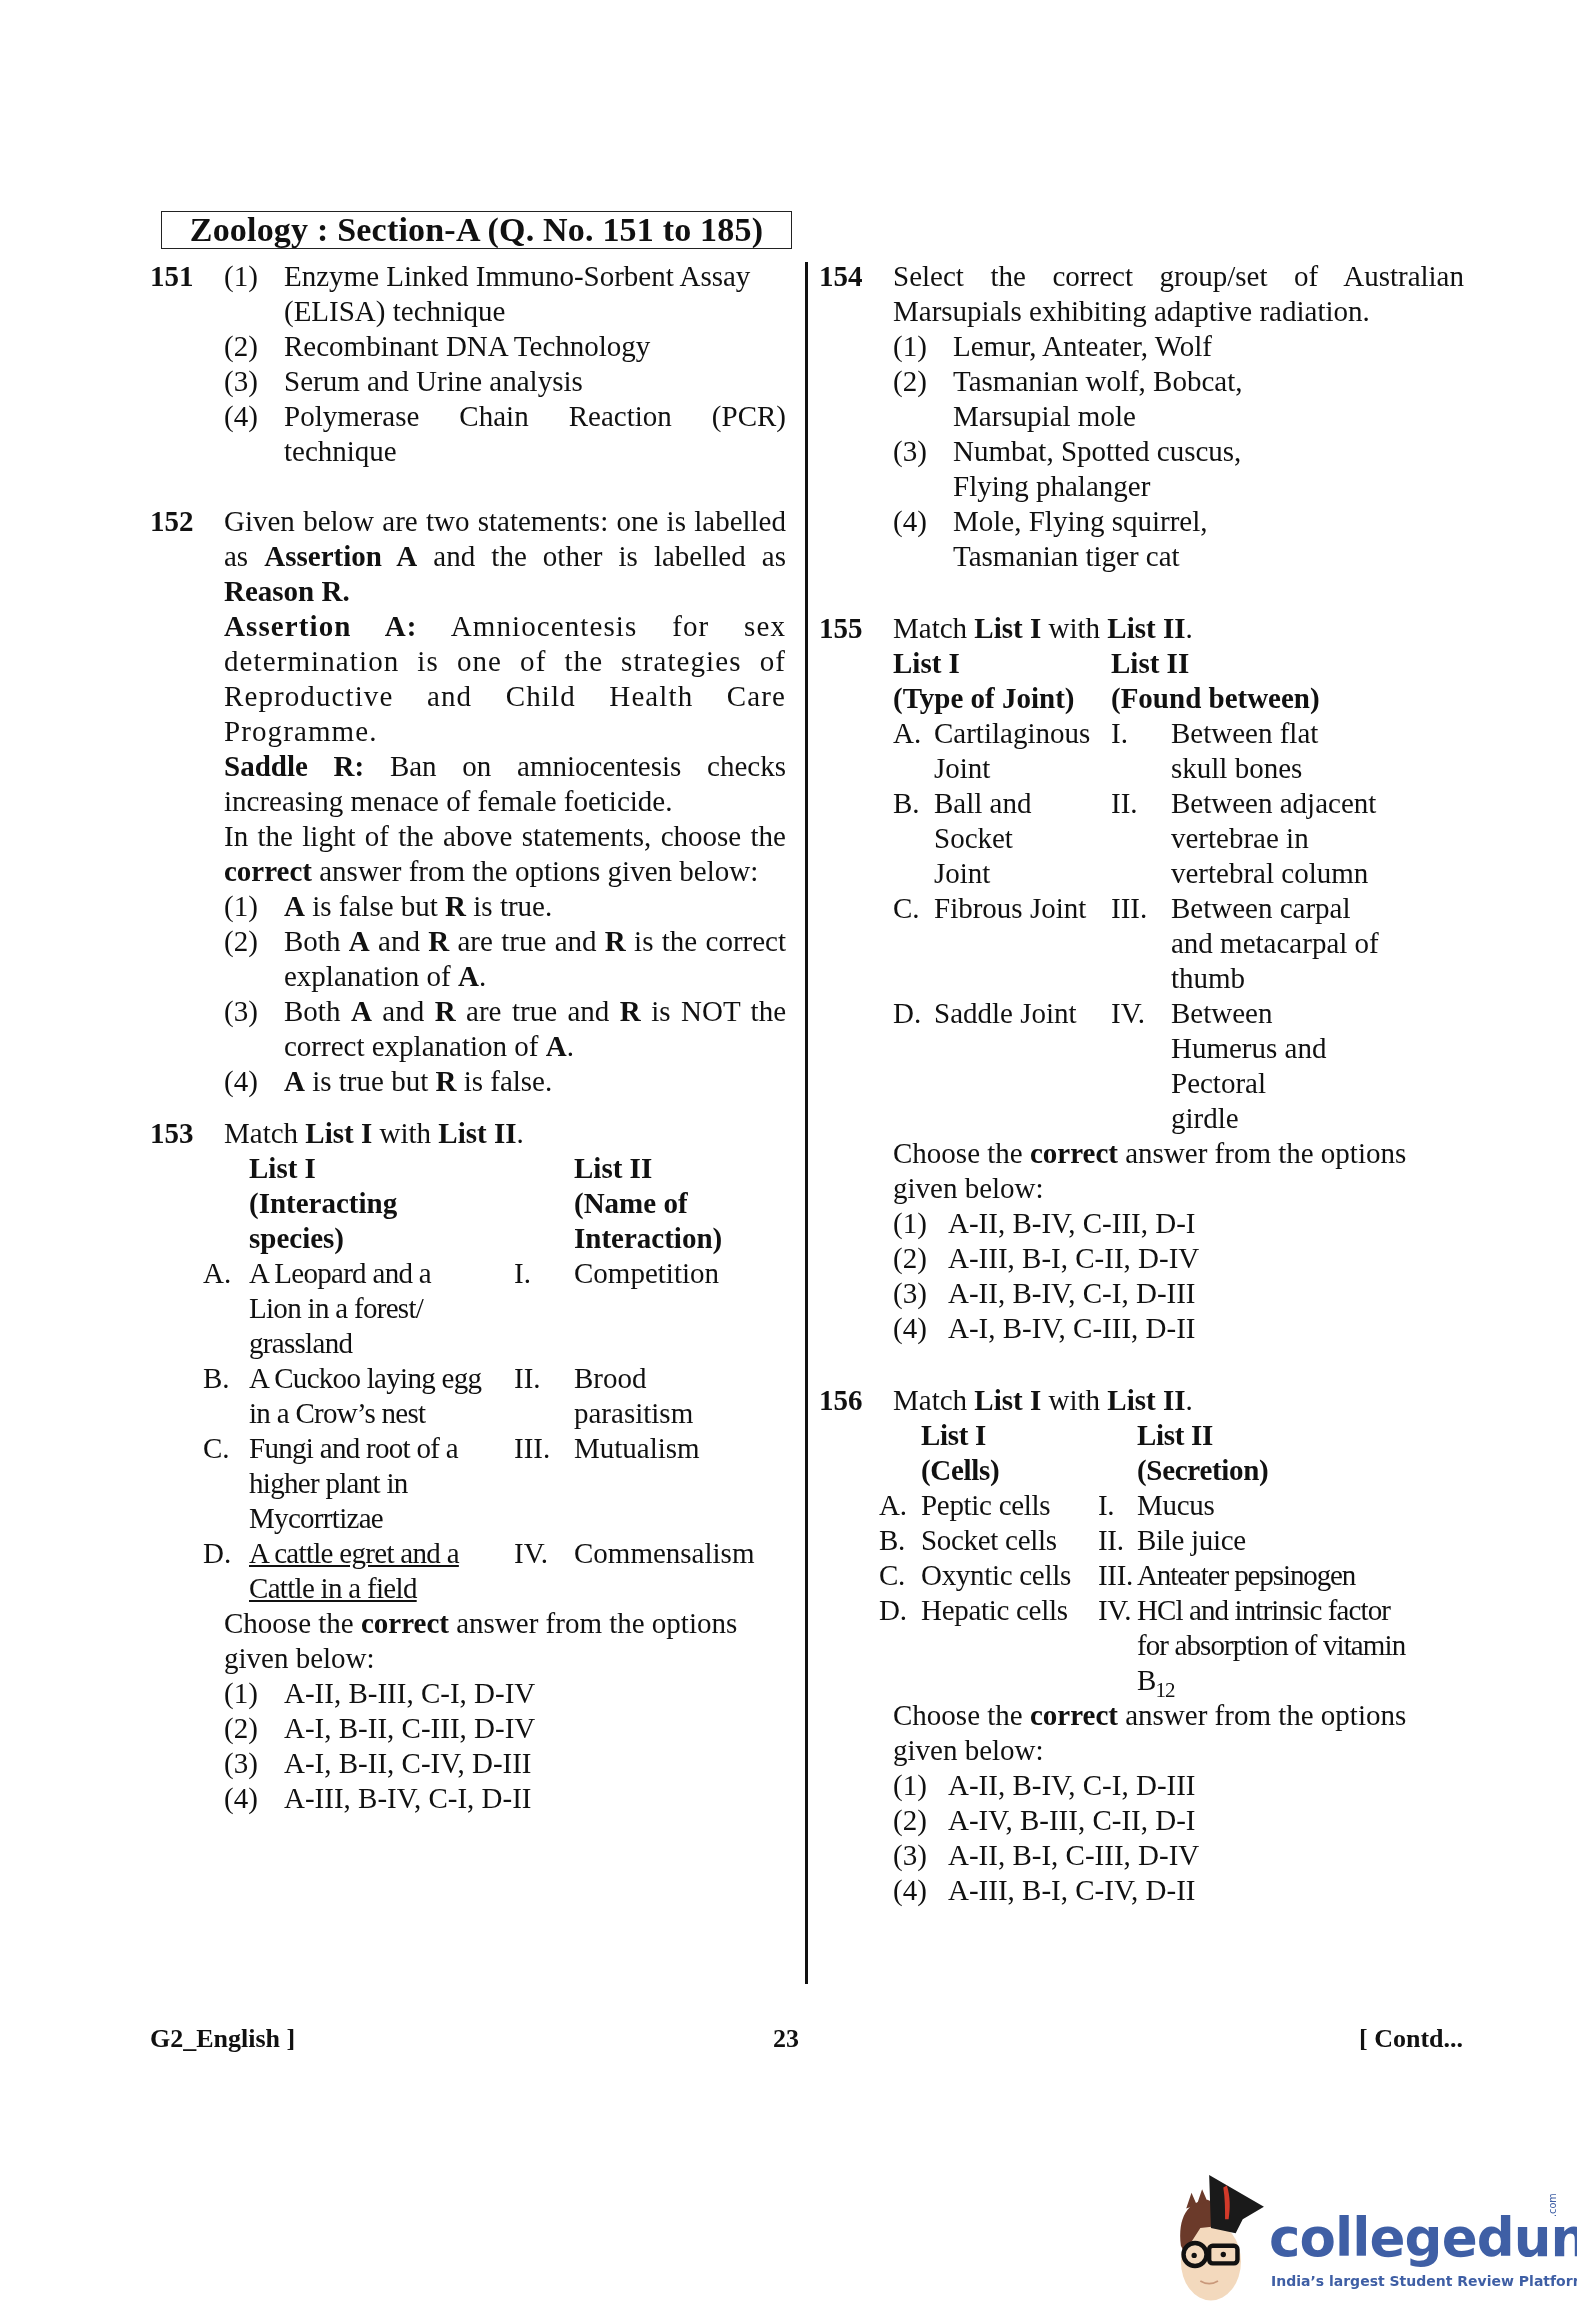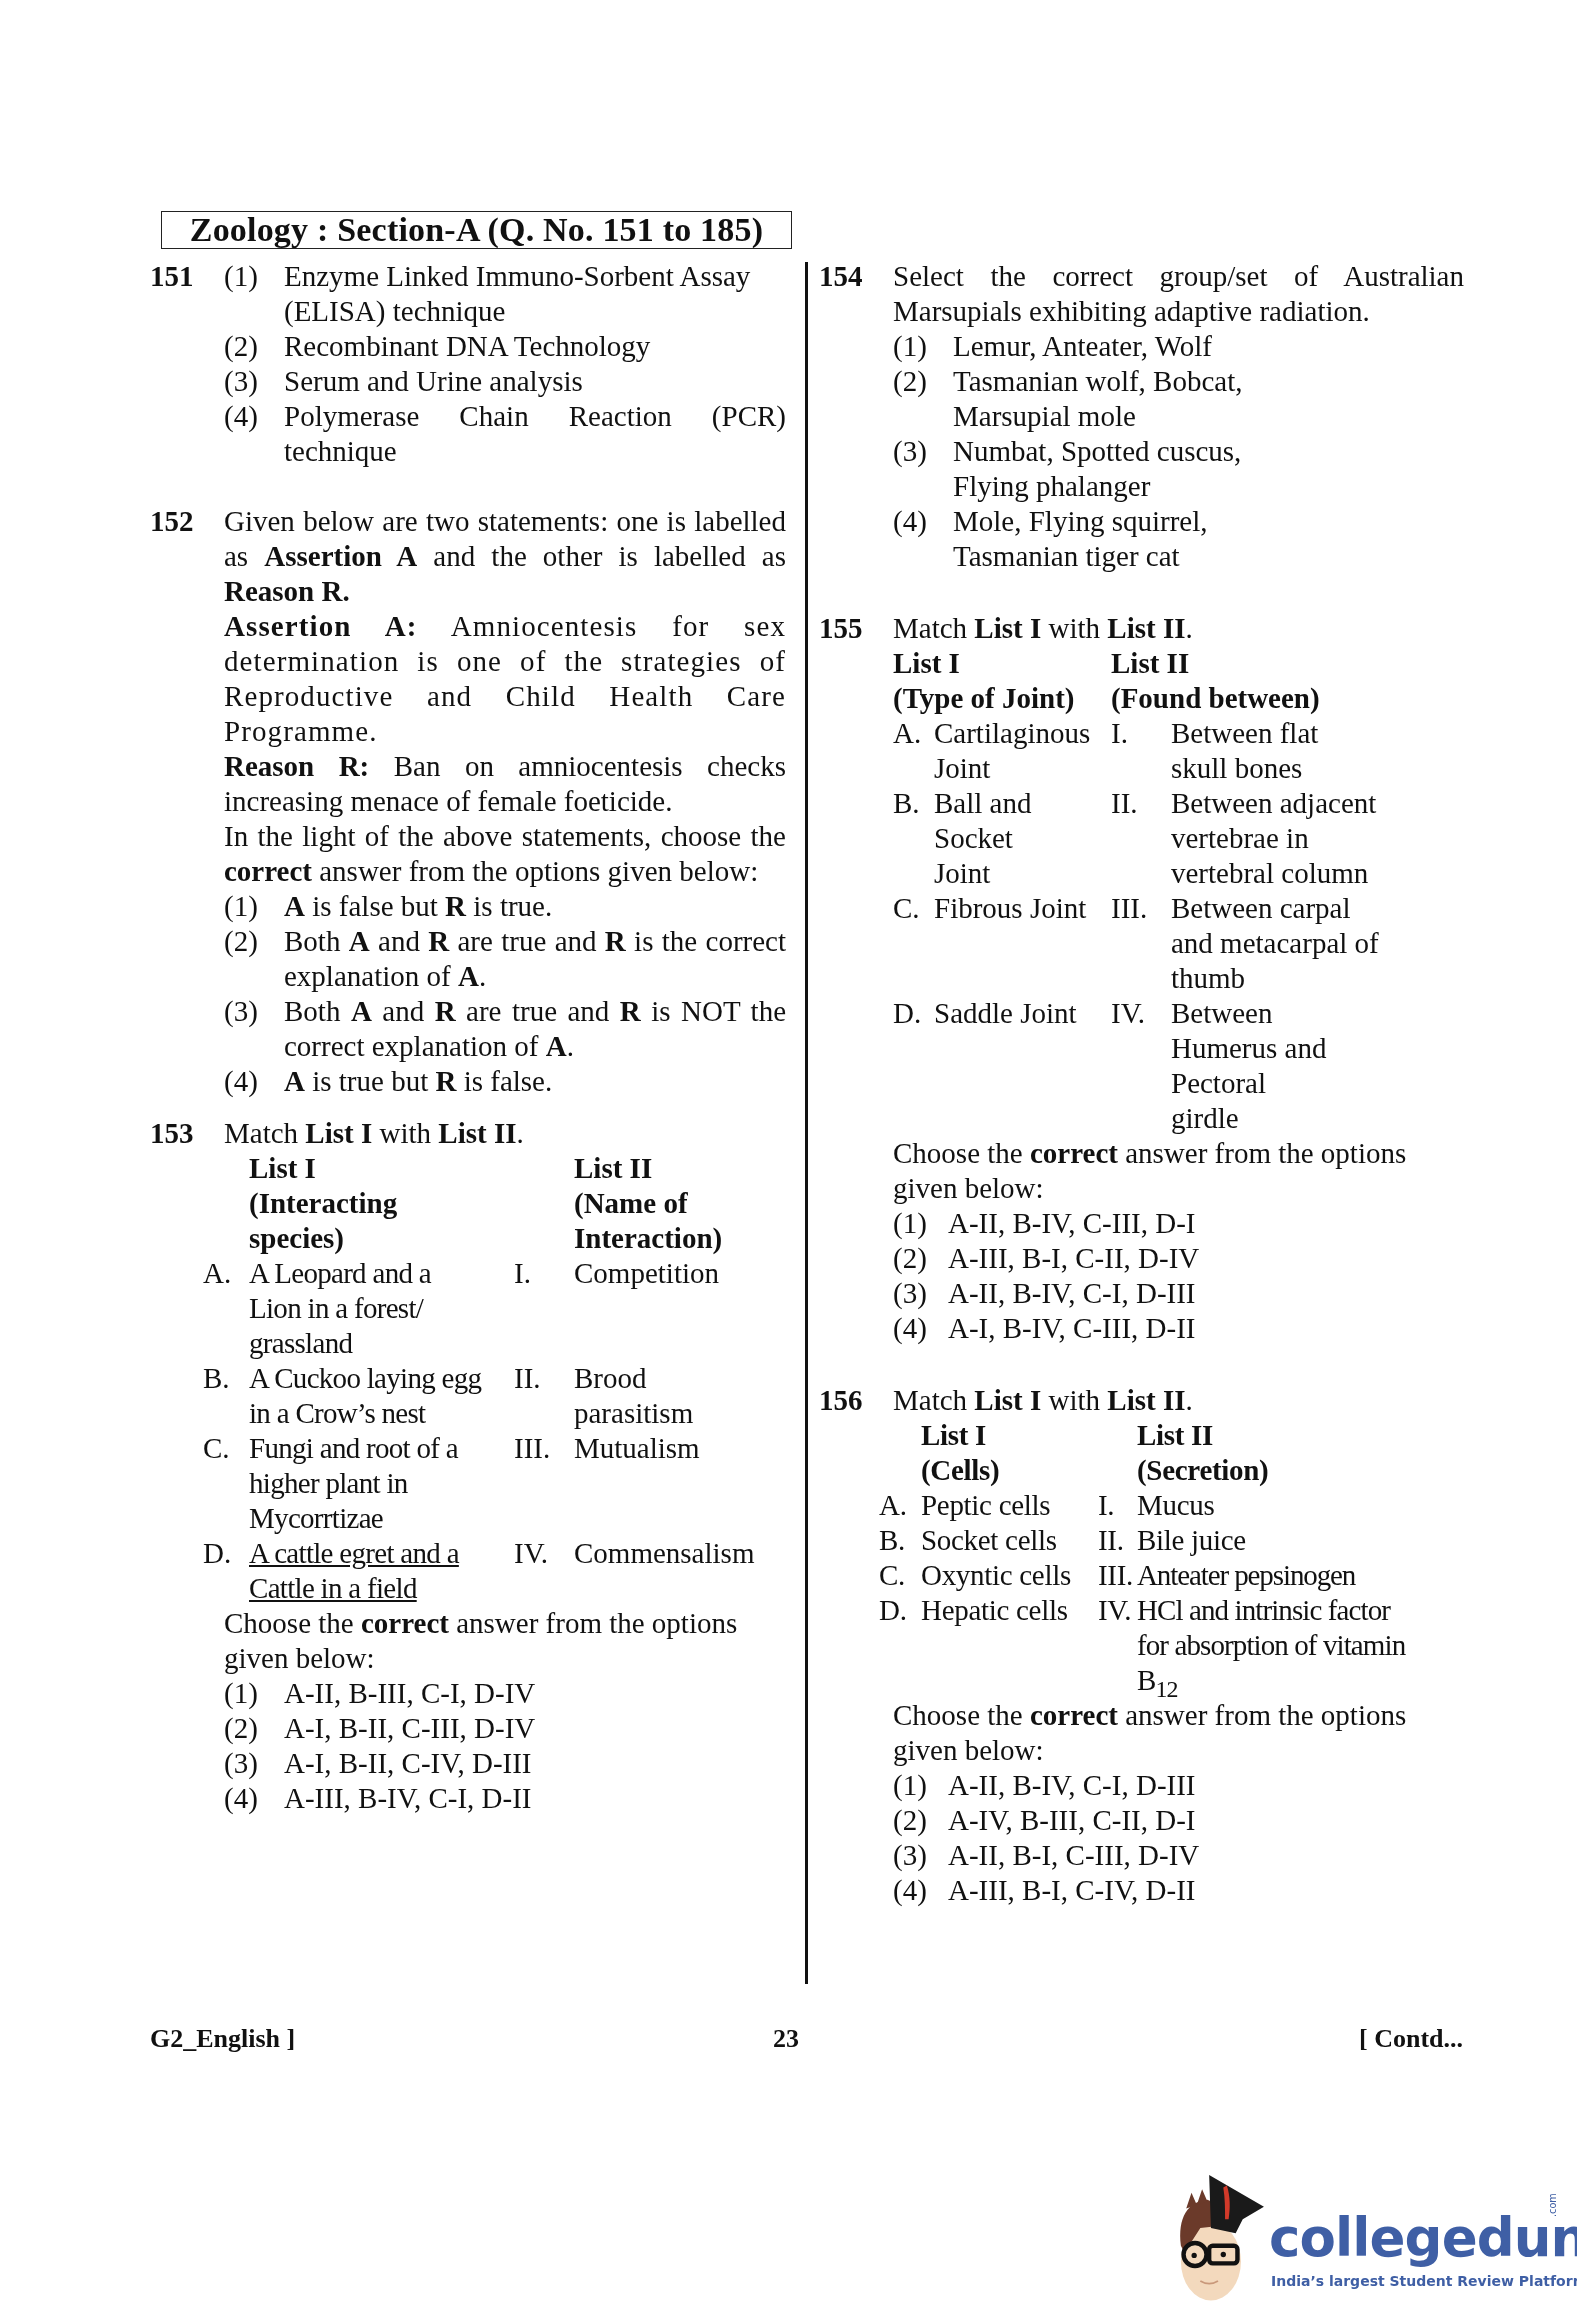--- a/index.html
+++ b/index.html
@@ -30,21 +30,21 @@
   .q .stem { display: block; }
   .justify { text-align: justify; text-align-last: left; }
   b, .b { font-weight: bold; }
 
   .opts { margin: 0; padding: 0; list-style: none; }
   .opt { position: relative; padding-left: 60px; }
   .opt .onum { position: absolute; left: 0; top: 0; }
 
   .match { display: grid; column-gap: 0; }
   .match .hd { font-weight: bold; }
-  .sub { font-size: 24px; vertical-align: -7px; line-height: 0; }
+  .sub { font-size: 21px; vertical-align: -7px; line-height: 0; }
 
   .footer { position: absolute; top: 2024px; font-weight: bold; font-size: 26px; }
   .footer.left { left: 150px; }
   .footer.center { left: 773px; }
   .footer.right { right: 115px; }
 
   .logo { position: absolute; left: 1165px; top: 2173px; width: 407px; height: 133px; }
   .logo-text { position: absolute; left: 104px; top: 34px; font-family: "DejaVu Sans", sans-serif; font-size: 53px; font-weight: bold; color: #3f5fa5; letter-spacing: -0.9px; }
   .logo-com { position: absolute; left: 382px; top: 44px; font-family: "DejaVu Sans", sans-serif; font-size: 9.7px; color: #3f5fa5; transform: rotate(-90deg); transform-origin: left top; }
   .logo-tag { position: absolute; left: 106px; top: 100px; font-family: "DejaVu Sans", sans-serif; font-size: 14px; font-weight: bold; color: #3f5fa5; white-space: nowrap; }
@@ -74,21 +74,21 @@
 
     <div class="q" style="margin-top:35px;">
       <span class="qnum">152</span>
       <div class="justify">
         <span>Given below are two statements: one is labelled as </span><b>Assertion A</b><span> and the other is labelled as </span><b>Reason R.</b>
       </div>
       <div class="justify" style="letter-spacing:1.1px;">
         <b>Assertion A:</b><span> Amniocentesis for sex determination is one of the strategies of Reproductive and Child Health Care Programme.</span>
       </div>
       <div class="justify">
-        <b>Reason R:</b><span> Ban on amniocentesis checks increasing menace of female foeticide.</span>
+        <b>Saddle R:</b><span> Ban on amniocentesis checks increasing menace of female foeticide.</span>
       </div>
       <div class="justify">
         <span>In the light of the above statements, choose the </span><b>correct</b><span> answer from the options given below:</span>
       </div>
       <ul class="opts">
         <li class="opt"><span class="onum">(1)</span><span><b>A</b><span> is false but </span><b>R</b><span> is true.</span></span></li>
         <li class="opt justify"><span class="onum">(2)</span><span><span>Both </span><b>A</b><span> and </span><b>R</b><span> are true and </span><b>R</b><span> is the correct explanation of </span><b>A</b><span>.</span></span></li>
         <li class="opt justify"><span class="onum">(3)</span><span><span>Both </span><b>A</b><span> and </span><b>R</b><span> are true and </span><b>R</b><span> is NOT the correct explanation of </span><b>A</b><span>.</span></span></li>
         <li class="opt"><span class="onum">(4)</span><span><b>A</b><span> is true but </span><b>R</b><span> is false.</span></span></li>
       </ul>

